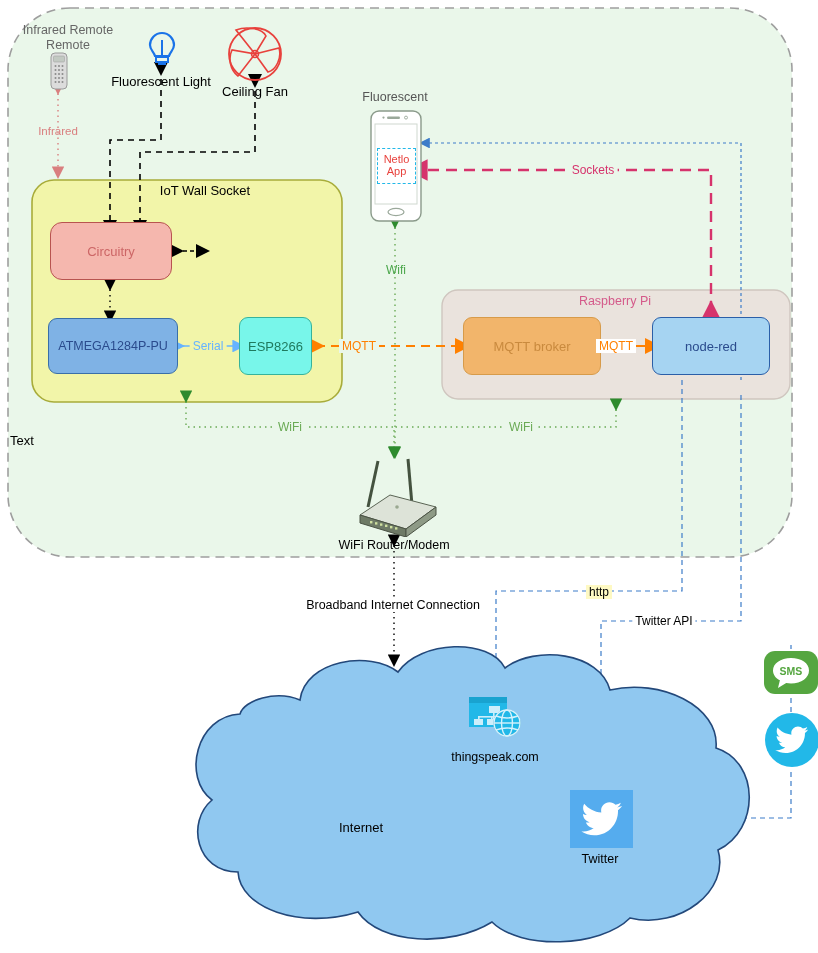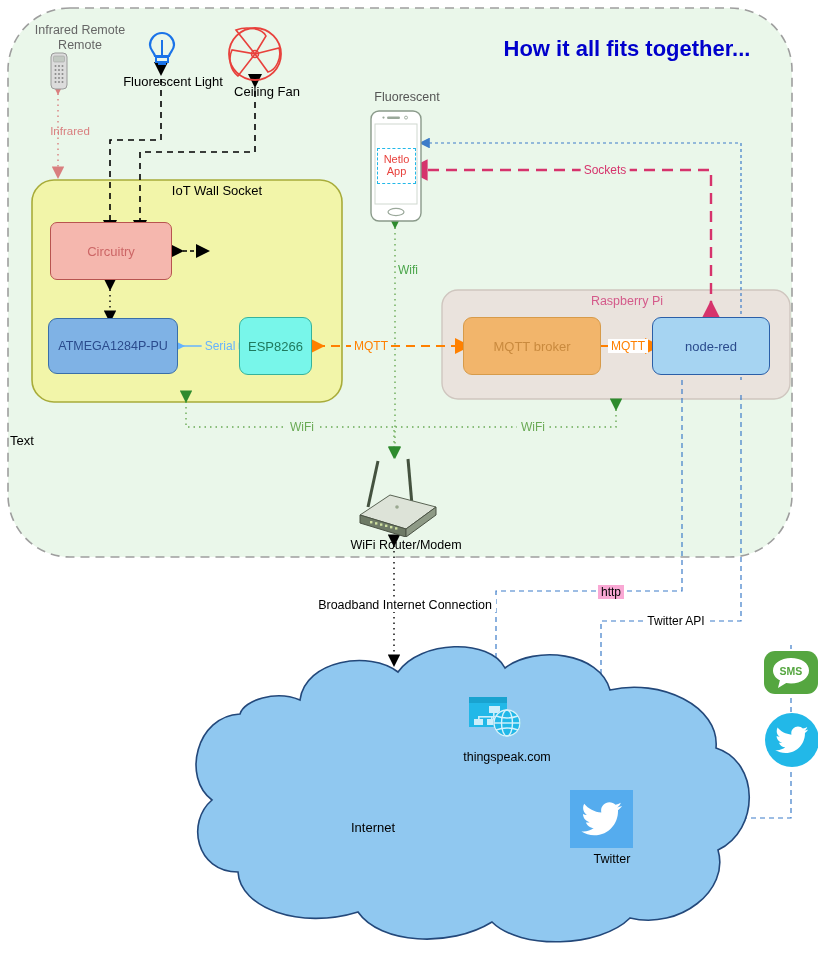--- a/index.html
+++ b/index.html
@@ -1,21 +1,21 @@
 <!DOCTYPE html>
 <html><head>
 <meta charset="utf-8">
 <style>
   html,body{margin:0;padding:0;background:#ffffff;}
   body{width:818px;height:953px;position:relative;overflow:hidden;
        font-family:"Liberation Sans","DejaVu Sans",sans-serif;}
   #stage{position:absolute;left:0;top:0;width:818px;height:953px;}
   svg.layer{position:absolute;left:0;top:0;width:818px;height:953px;overflow:visible;}
   .lbl{position:absolute;white-space:nowrap;}
-  .ctr{transform:translateX(-50%);margin-left:12px;}
+  .ctr{transform:translateX(-50%);}
   .box{position:absolute;display:flex;align-items:center;justify-content:center;
        box-sizing:border-box;text-align:center;}
 </style>
 </head>
 <body>
 
 <div id="stage">
 
   <svg class="layer" viewBox="0 0 818 953">
     <defs>
@@ -98,21 +98,20 @@
          C760,762 760,830 718,850
          C730,890 680,930 630,918
          C600,948 520,950 492,922
          C450,948 380,944 358,912
          C300,930 240,908 238,872
          C196,872 186,822 212,800
          C182,778 196,716 240,714
          C244,700 276,690 300,700 Z"></path>
   </svg>
 
-  <div class="lbl ctr" style="left:615px;top:36px;font-size:22px;font-weight:bold;color:#0000cc;">How it all fits together...</div>
 
   <div class="lbl ctr" style="left:68px;top:23px;font-size:12.5px;color:#666;">Infrared Remote</div>
   <div class="lbl ctr" style="left:68px;top:38px;font-size:12.5px;color:#666;">Remote</div>
   <svg style="position:absolute;left:48px;top:52px;" width="22" height="38" viewBox="0 0 22 38">
     <rect x="3" y="1" width="16" height="36" rx="4" fill="#dcdcdc" stroke="#9a9a9a" stroke-width="1"></rect>
     <rect x="5.5" y="4" width="11" height="6" rx="1" fill="#c2c9c2" stroke="#9a9a9a" stroke-width="0.5"></rect>
     <g fill="#8a8a8a">
       <circle cx="7.5" cy="14" r="1"></circle>
         <circle cx="11" cy="14" r="1"></circle>
         <circle cx="14.5" cy="14" r="1"></circle>
@@ -164,21 +163,21 @@
     <span style="font-size:11px;color:#e8413c;">Netlo</span>
     <span style="font-size:11px;color:#e8413c;">App</span>
   </div>
   <div class="lbl ctr" style="left:396px;top:263px;font-size:12px;color:#4aa64a;">Wifi</div>
 
   <div class="lbl ctr" style="left:593px;top:163px;font-size:12px;color:#d6336c;background:#eaf7ea;padding:0 3px;">Sockets</div>
 
   <div class="lbl ctr" style="left:205px;top:183px;font-size:13px;color:#000;">IoT Wall Socket</div>
 
   <div class="box" style="left:50px;top:222px;width:122px;height:58px;background:#f5b7ae;
-              border:1.6px solid #b85450;border-radius:7px;font-size:13px;color:#cc6666;">Circuitry</div>
+              border:1.6px solid #b85450;border-radius:12px;font-size:13px;color:#cc6666;">Circuitry</div>
 
 
   <div class="box" style="left:48px;top:318px;width:130px;height:56px;background:#7fb2e5;
               border:1.6px solid #3a6fa8;border-radius:9px;font-size:12.5px;color:#2a4b8d;text-align:center;">ATMEGA1284P-PU</div>
 
   <div class="box" style="left:239px;top:317px;width:73px;height:58px;background:#78f6ea;
               border:1.6px solid #36b39c;border-radius:9px;font-size:13px;color:#1f7a5e;">ESP8266</div>
 
   <div class="lbl ctr" style="left:208px;top:339px;font-size:12px;color:#66b3ff;background:#f2f5a9;padding:0 3px;">Serial</div>
 
@@ -213,21 +212,21 @@
         <rect x="35" y="69.6" width="2.4" height="2.4"></rect>
       <rect x="40" y="71" width="2.4" height="2.4"></rect>
         <rect x="45" y="72.2" width="2.4" height="2.4"></rect>
     </g>
     <circle cx="47" cy="52" r="1.8" fill="#9aa890"></circle>
   </svg>
   <div class="lbl ctr" style="left:394px;top:538px;font-size:12.5px;color:#000;">WiFi Router/Modem</div>
 
   <div class="lbl ctr" style="left:393px;top:598px;font-size:12.5px;color:#000;background:#ffffff;padding:0 4px;">Broadband Internet Connection</div>
 
-  <div class="lbl ctr" style="left:599px;top:585px;font-size:12px;color:#000;background:#f9a8d4;padding:0 3px;">http</div>
+  <div class="lbl ctr" style="left:599px;top:585px;font-size:12px;color:#000;background:#fef9c3;padding:0 3px;">http</div>
   <div class="lbl ctr" style="left:664px;top:614px;font-size:12px;color:#000;background:#ffffff;padding:0 3px;">Twitter API</div>
 
   <div class="lbl ctr" style="left:361px;top:820px;font-size:13px;color:#000;">Internet</div>
 
   <svg style="position:absolute;left:468px;top:695px;" width="56" height="48" viewBox="0 0 56 48">
     <rect x="1" y="2" width="38" height="30" fill="#22b8e8"></rect>
     <rect x="1" y="2" width="38" height="6" fill="#19a3d0"></rect>
     <g fill="#cdeefb">
       <rect x="21" y="11" width="11" height="7"></rect>
       <rect x="6" y="24" width="9" height="6"></rect>

